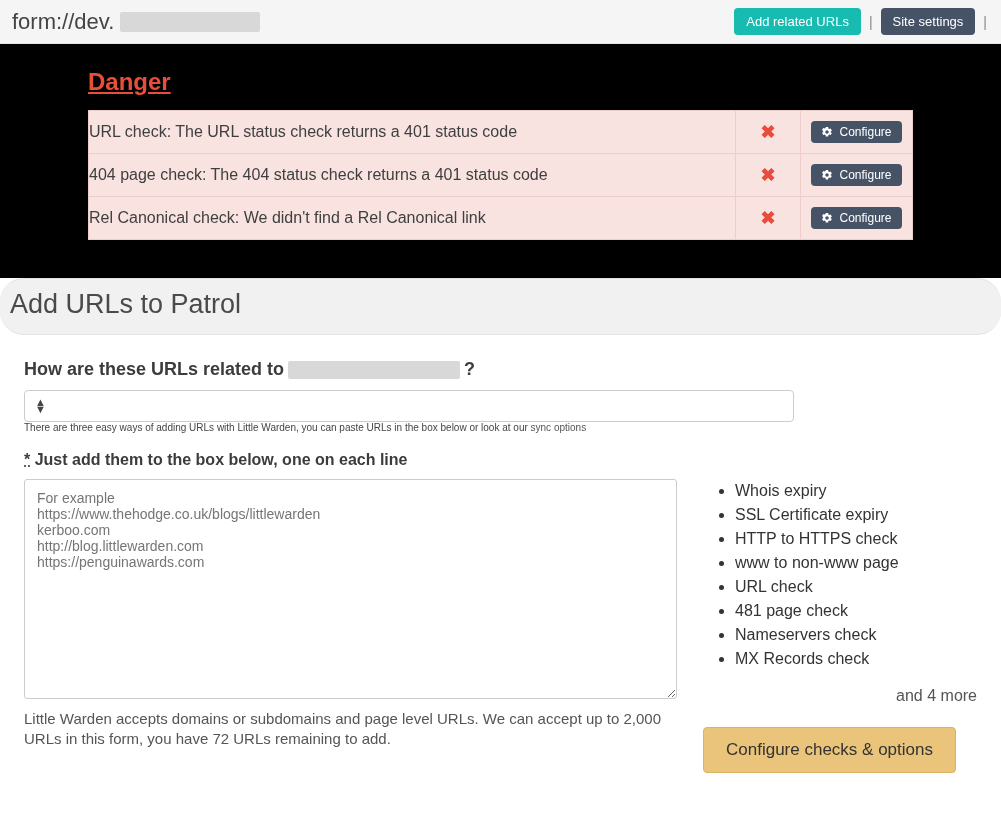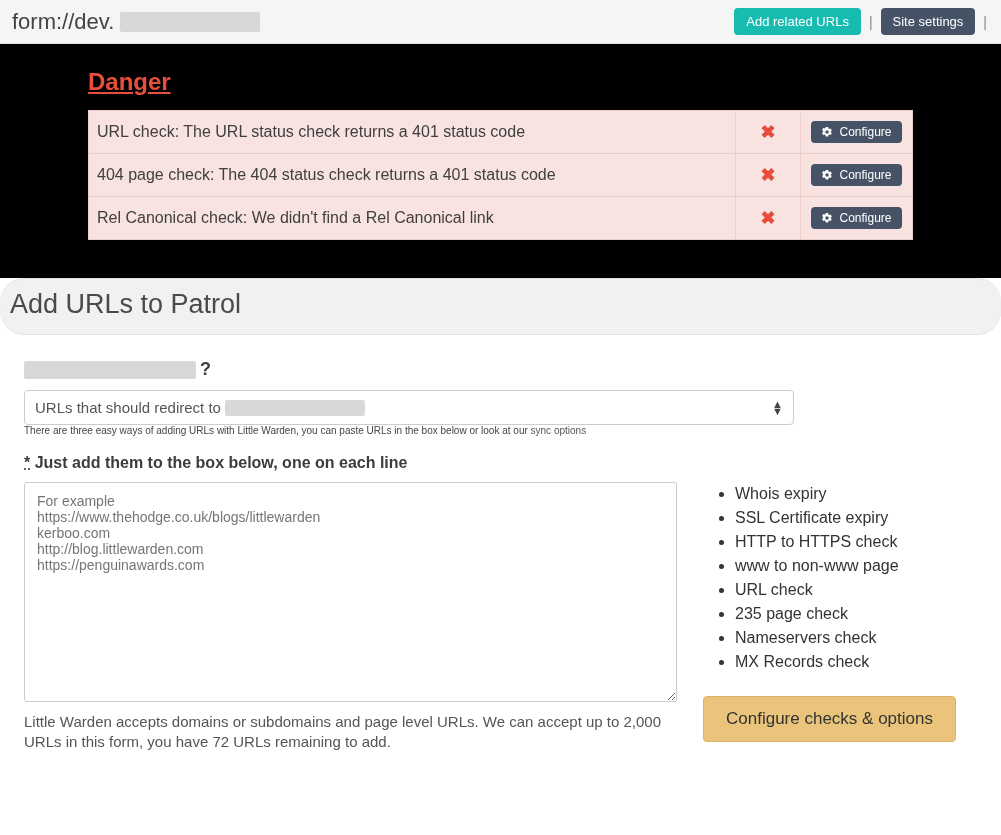--- a/index.html
+++ b/index.html
@@ -11,21 +11,21 @@
     .top-actions { display: flex; align-items: center; gap: 6px; }
     .pipe { color: #888; font-size: 14px; padding: 0 2px; }
     .btn { display: inline-flex; align-items: center; gap: 6px; padding: 6px 12px; border-radius: 4px; font-size: 13px; border: none; cursor: pointer; color: #fff; }
     .btn-teal { background: #17bbb0; margin-left: 44px; }
     .btn-slate { background: #465367; }
     .btn-sm { padding: 4px 10px; font-size: 12px; }
 
     .danger-wrap { padding: 24px 88px 20px; background: #000000; }
     .danger-heading { color: #e84e3c; font-weight: 700; text-decoration: underline; font-size: 24px; margin-bottom: 14px; display: inline-block; }
     .danger-table { width: 100%; border-collapse: collapse; }
-    .danger-table td { background: #f8e3e1; border: 1px solid #edcdca; padding: 10px 8px; vertical-align: middle; font-size: 16px; color: #3f3f3f; }
+    .danger-table td { background: #f8e3e1; border: 1px solid #edcdca; padding: 10px 0; vertical-align: middle; font-size: 16px; color: #3f3f3f; }
     .danger-table td.icon { width: 65px; text-align: center; }
     .danger-table td.cfg { width: 112px; text-align: center; }
     .x-icon { color: #e74c3c; font-weight: 900; font-size: 18px; }
     .gear-icon { width: 12px; height: 12px; fill: currentColor; display: inline-block; }
 
     .black-divider { background: #000; height: 18px; }
 
     .section-title-row { background: #f1f1f1; border-top: 1px solid #e3e3e3; border-bottom: 1px solid #e3e3e3; padding: 10px 10px 14px; border-radius: 24px; }
     .section-title { font-size: 27px; color: #4a4a4a; font-weight: 400; }
 
@@ -126,29 +126,26 @@
 
 <div class="black-divider"></div>
 
 <div class="section-title-row">
   <div class="section-title">Add URLs to Patrol</div>
 </div>
 
 <div class="form-panel">
 
   <div class="question-row">
+    <span>How are these URLs related to</span>
     <span class="q-redact"></span>
     <span>?</span>
   </div>
 
   <div class="select-shell">
-    <div class="sel-left">
-      <span>URLs that should redirect to</span>
-      <span class="sel-redact"></span>
-    </div>
     <div class="select-arrows">
       <span>▲</span>
         <span>▼</span>
     </div>
   </div>
 
   <p class="ways-text">
     <span>There are three easy ways of adding URLs with Little Warden, you can paste URLs in the box below or look at our </span><span class="link">sync options</span>
   </p>
 
@@ -166,23 +163,24 @@
 https://penguinawards.com" style=""></textarea>
       <p class="help-note">Little Warden accepts domains or subdomains and page level URLs. We can accept up to 2,000 URLs in this form, you have 72 URLs remaining to add.</p>
     </div>
     <div class="right">
       <ul class="checks-list">
         <li>Whois expiry</li>
         <li>SSL Certificate expiry</li>
         <li>HTTP to HTTPS check</li>
         <li>www to non-www page</li>
         <li>URL check</li>
-        <li>235 page check</li>
+        <li>481 page check</li>
         <li>Nameservers check</li>
         <li>MX Records check</li>
       </ul>
+      <div class="and-more">and 4 more</div>
       <button class="btn-amber">
         <span>Configure checks &amp; options</span>
       </button>
     </div>
   </div>
 
 </div>
 
 </body></html>

